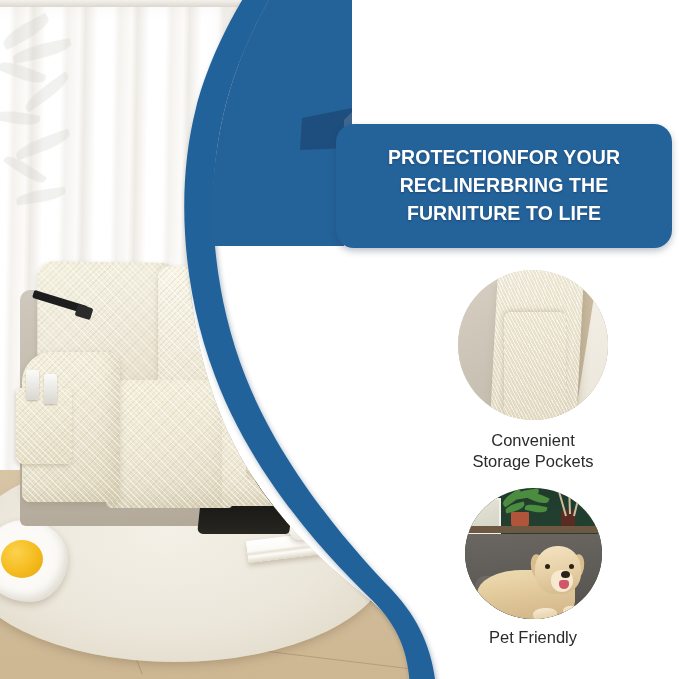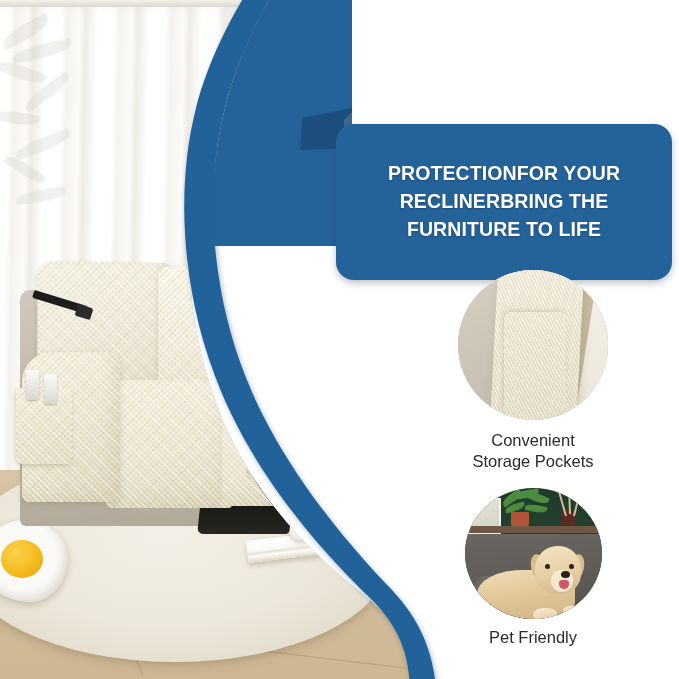--- a/index.html
+++ b/index.html
@@ -310,21 +310,21 @@
     font-size: 37px;
     font-weight: bold;
     letter-spacing: -0.6px;
     color: #0d0d0d;
     font-family: "DejaVu Sans", sans-serif;
     line-height: 1.05;
   }
   .banner {
     position: absolute;
     left: 336px; top: 124px;
-    width: 336px; height: 156px;
+    width: 336px; height: 124px;
     background: #24629a;
     border-radius: 18px;
     box-shadow: 0 3px 7px rgba(40,60,85,0.32);
   }
   .banner-text {
     position: absolute;
     left: 0; top: 0; right: 0; bottom: 0;
     display: flex;
     align-items: center;
     justify-content: center;

